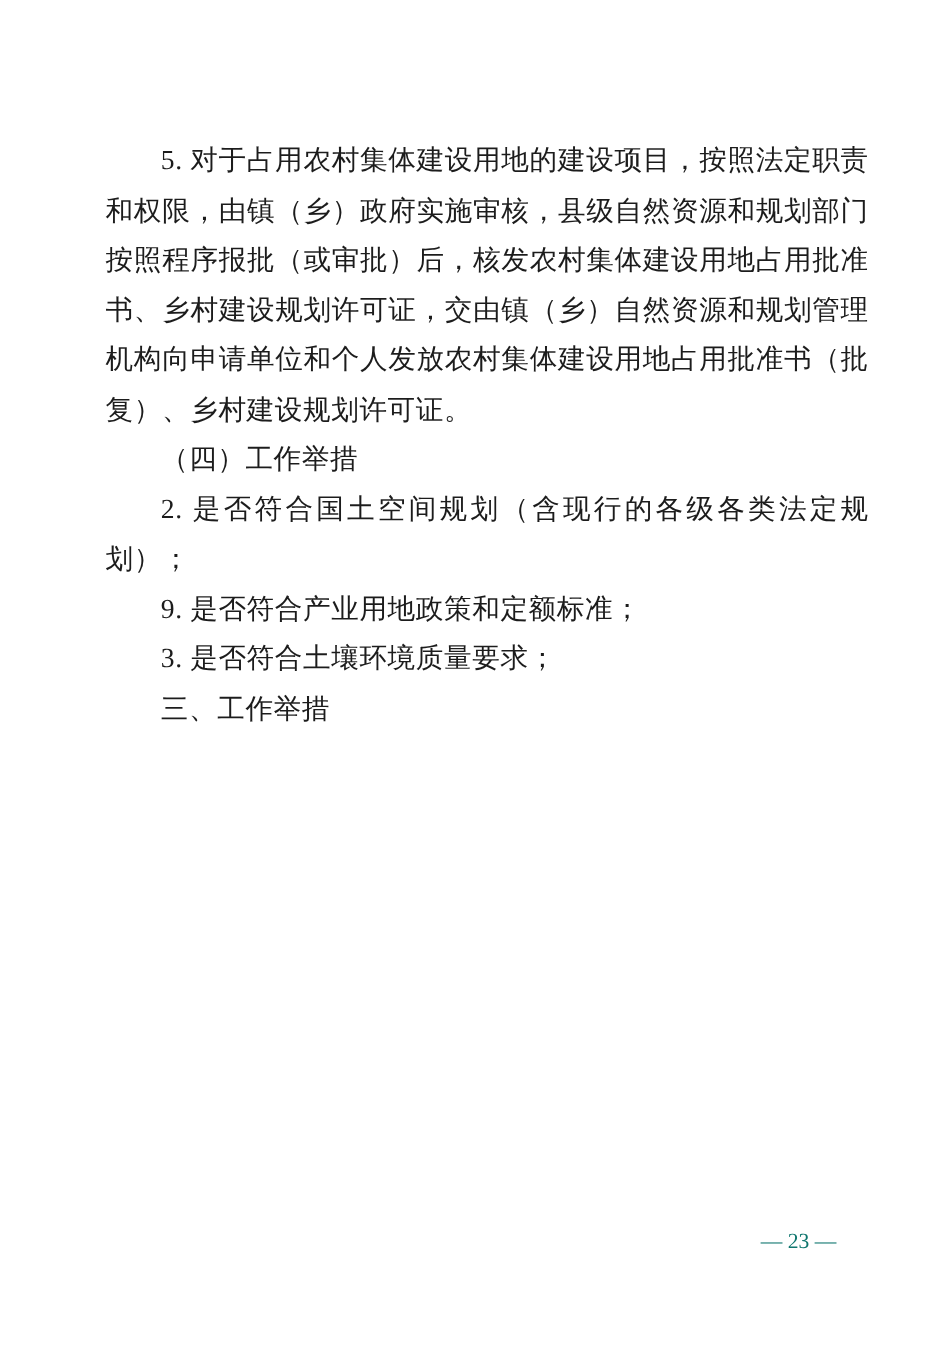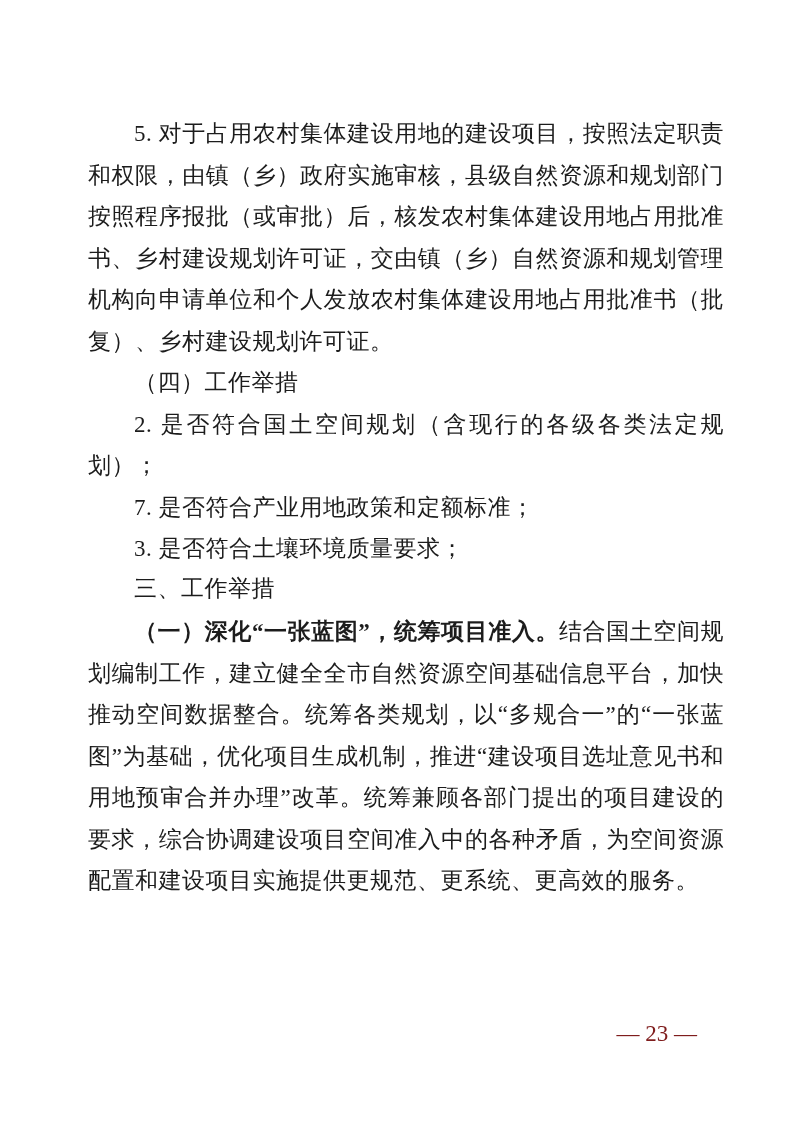--- a/index.html
+++ b/index.html
@@ -35,56 +35,55 @@
   }
   .indent {
     text-indent: 2em;
   }
   .kai-heading {
     font-weight: bold;
     text-indent: 2em;
     text-align: left;
   }
   .hei-heading {
-    font-family: Liberation Mono, monospace;
+    font-family: Liberation Sans, sans-serif;
     font-weight: bold;
     text-indent: 2em;
     text-align: left;
   }
   .kai-bold {
     font-weight: bold;
   }
   .page-footer {
     position: absolute;
     top: 1021px;
     right: 96px;
-    font-size: 23px;
+    font-size: 18px;
     line-height: 26px;
-    color: #7f1d1d;
+    color: #0f766e;
     font-family: "Liberation Serif", "DejaVu Serif", serif;
     white-space: nowrap;
   }
 </style>
 </head>
 <body>
 
 <div class="page">
   <div class="content">
 
     <p class="indent">5. 对于占用农村集体建设用地的建设项目，按照法定职责和权限，由镇（乡）政府实施审核，县级自然资源和规划部门按照程序报批（或审批）后，核发农村集体建设用地占用批准书、乡村建设规划许可证，交由镇（乡）自然资源和规划管理机构向申请单位和个人发放农村集体建设用地占用批准书（批复）、乡村建设规划许可证。</p>
 
     <h3 class="kai-heading">（四）工作举措</h3>
 
     <p class="indent">2. 是否符合国土空间规划（含现行的各级各类法定规划）；</p>
-    <p class="indent">7. 是否符合产业用地政策和定额标准；</p>
+    <p class="indent">9. 是否符合产业用地政策和定额标准；</p>
     <p class="indent">3. 是否符合土壤环境质量要求；</p>
 
     <h2 class="hei-heading">三、工作举措</h2>
 
-    <p class="indent"><span class="kai-bold">（一）深化“一张蓝图”，统筹项目准入。</span><span>结合国土空间规划编制工作，建立健全全市自然资源空间基础信息平台，加快推动空间数据整合。统筹各类规划，以“多规合一”的“一张蓝图”为基础，优化项目生成机制，推进“建设项目选址意见书和用地预审合并办理”改革。统筹兼顾各部门提出的项目建设的要求，综合协调建设项目空间准入中的各种矛盾，为空间资源配置和建设项目实施提供更规范、更系统、更高效的服务。</span></p>
 
 
   </div>
 
   <div class="page-footer">
     <span>— 23 —</span>
   </div>
 </div>
 
 </body></html>

